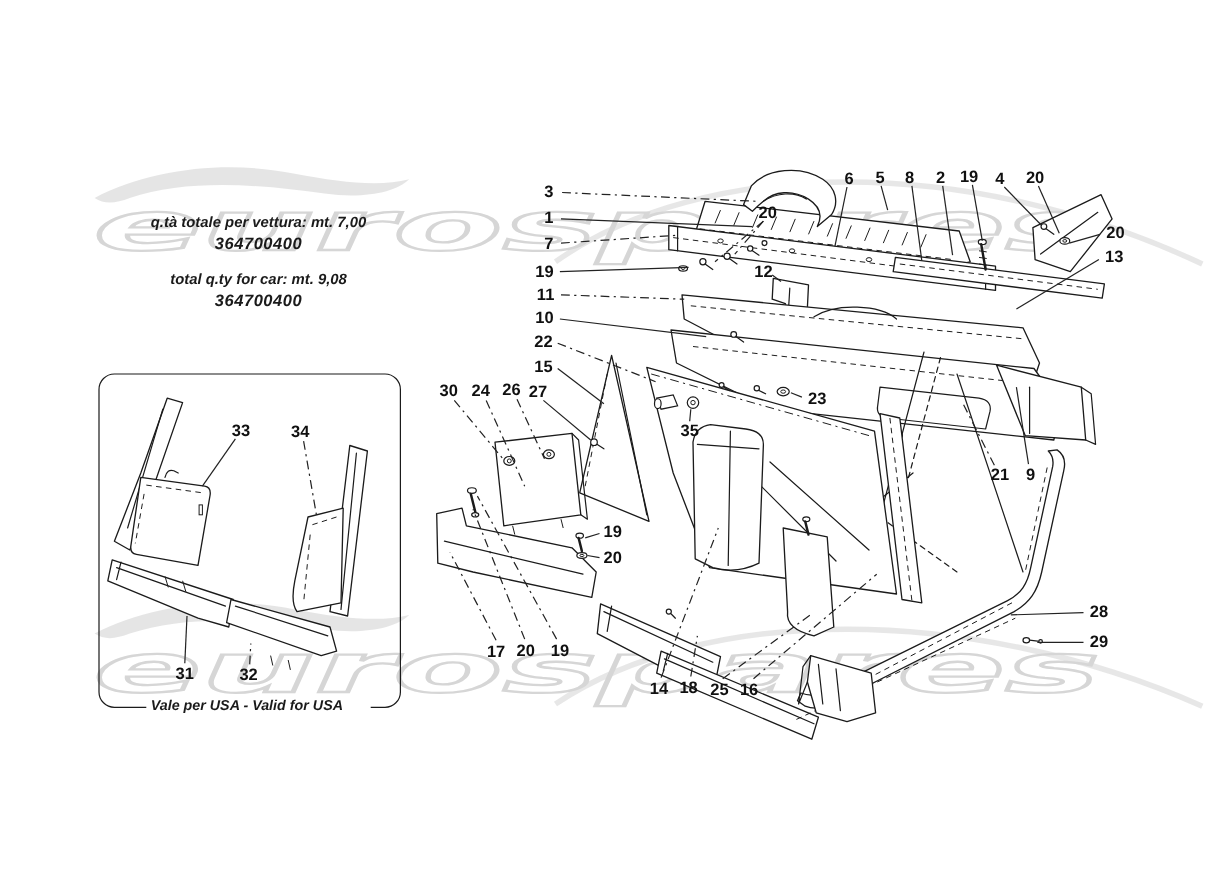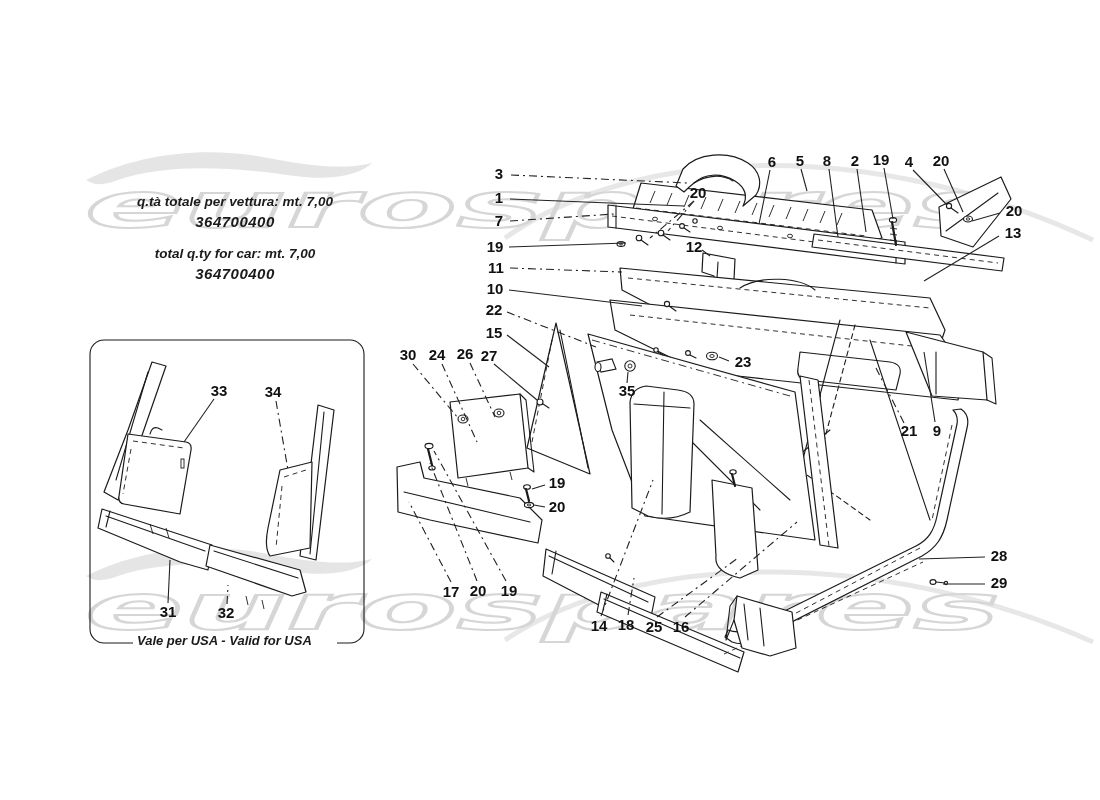--- a/index.html
+++ b/index.html
@@ -345,18 +345,18 @@
         <line x1="168" y1="603" x2="170" y2="560" class="leader"></line>
         <text x="168" y="617" class="callout">31</text>
         <line x1="227" y1="604" x2="228" y2="585" class="leader dashdot"></line>
         <text x="226" y="618" class="callout">32</text>
       </g>
 </svg>
 
   <div class="notes">
     <div>q.tà totale per vettura: mt. 7,00</div>
     <div class="pn">364700400</div>
-    <div>total q.ty for car: mt. 7,00</div>
+    <div>total q.ty for car: mt. 9,08</div>
     <div class="pn">364700400</div>
   </div>
 
   <div class="inset-caption">Vale per USA - Valid for USA</div>
 </div>
 
 </body></html>

